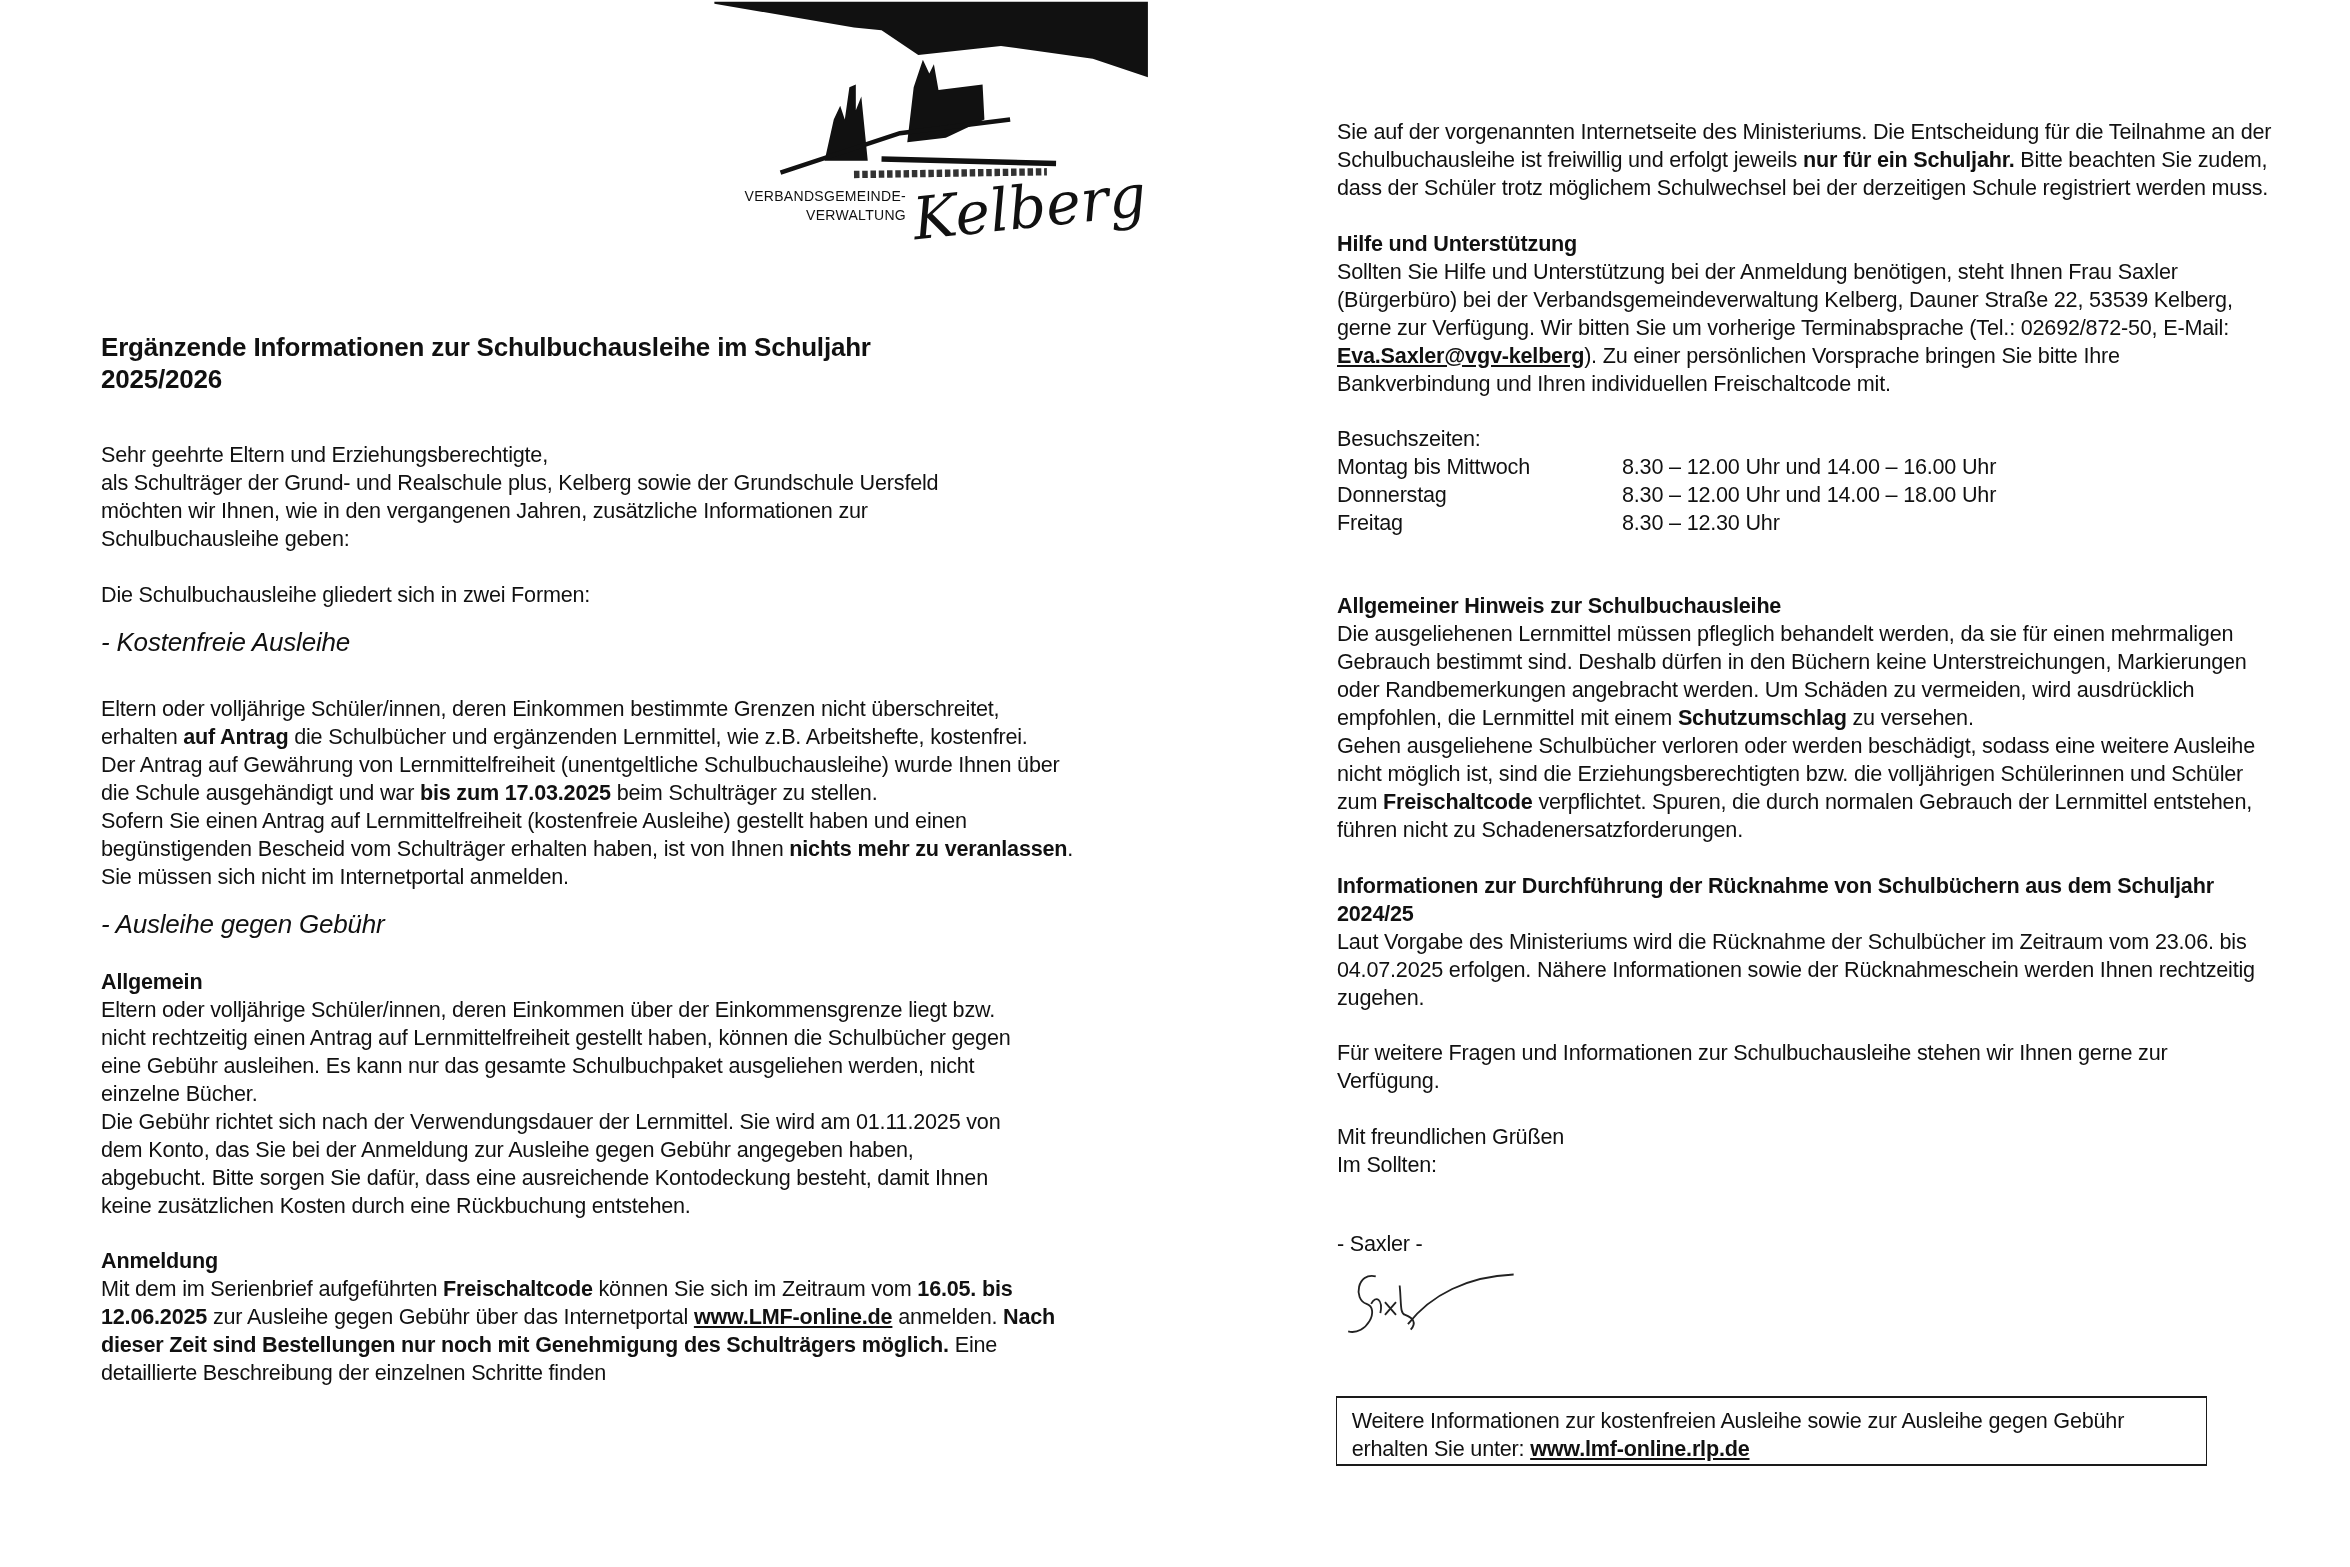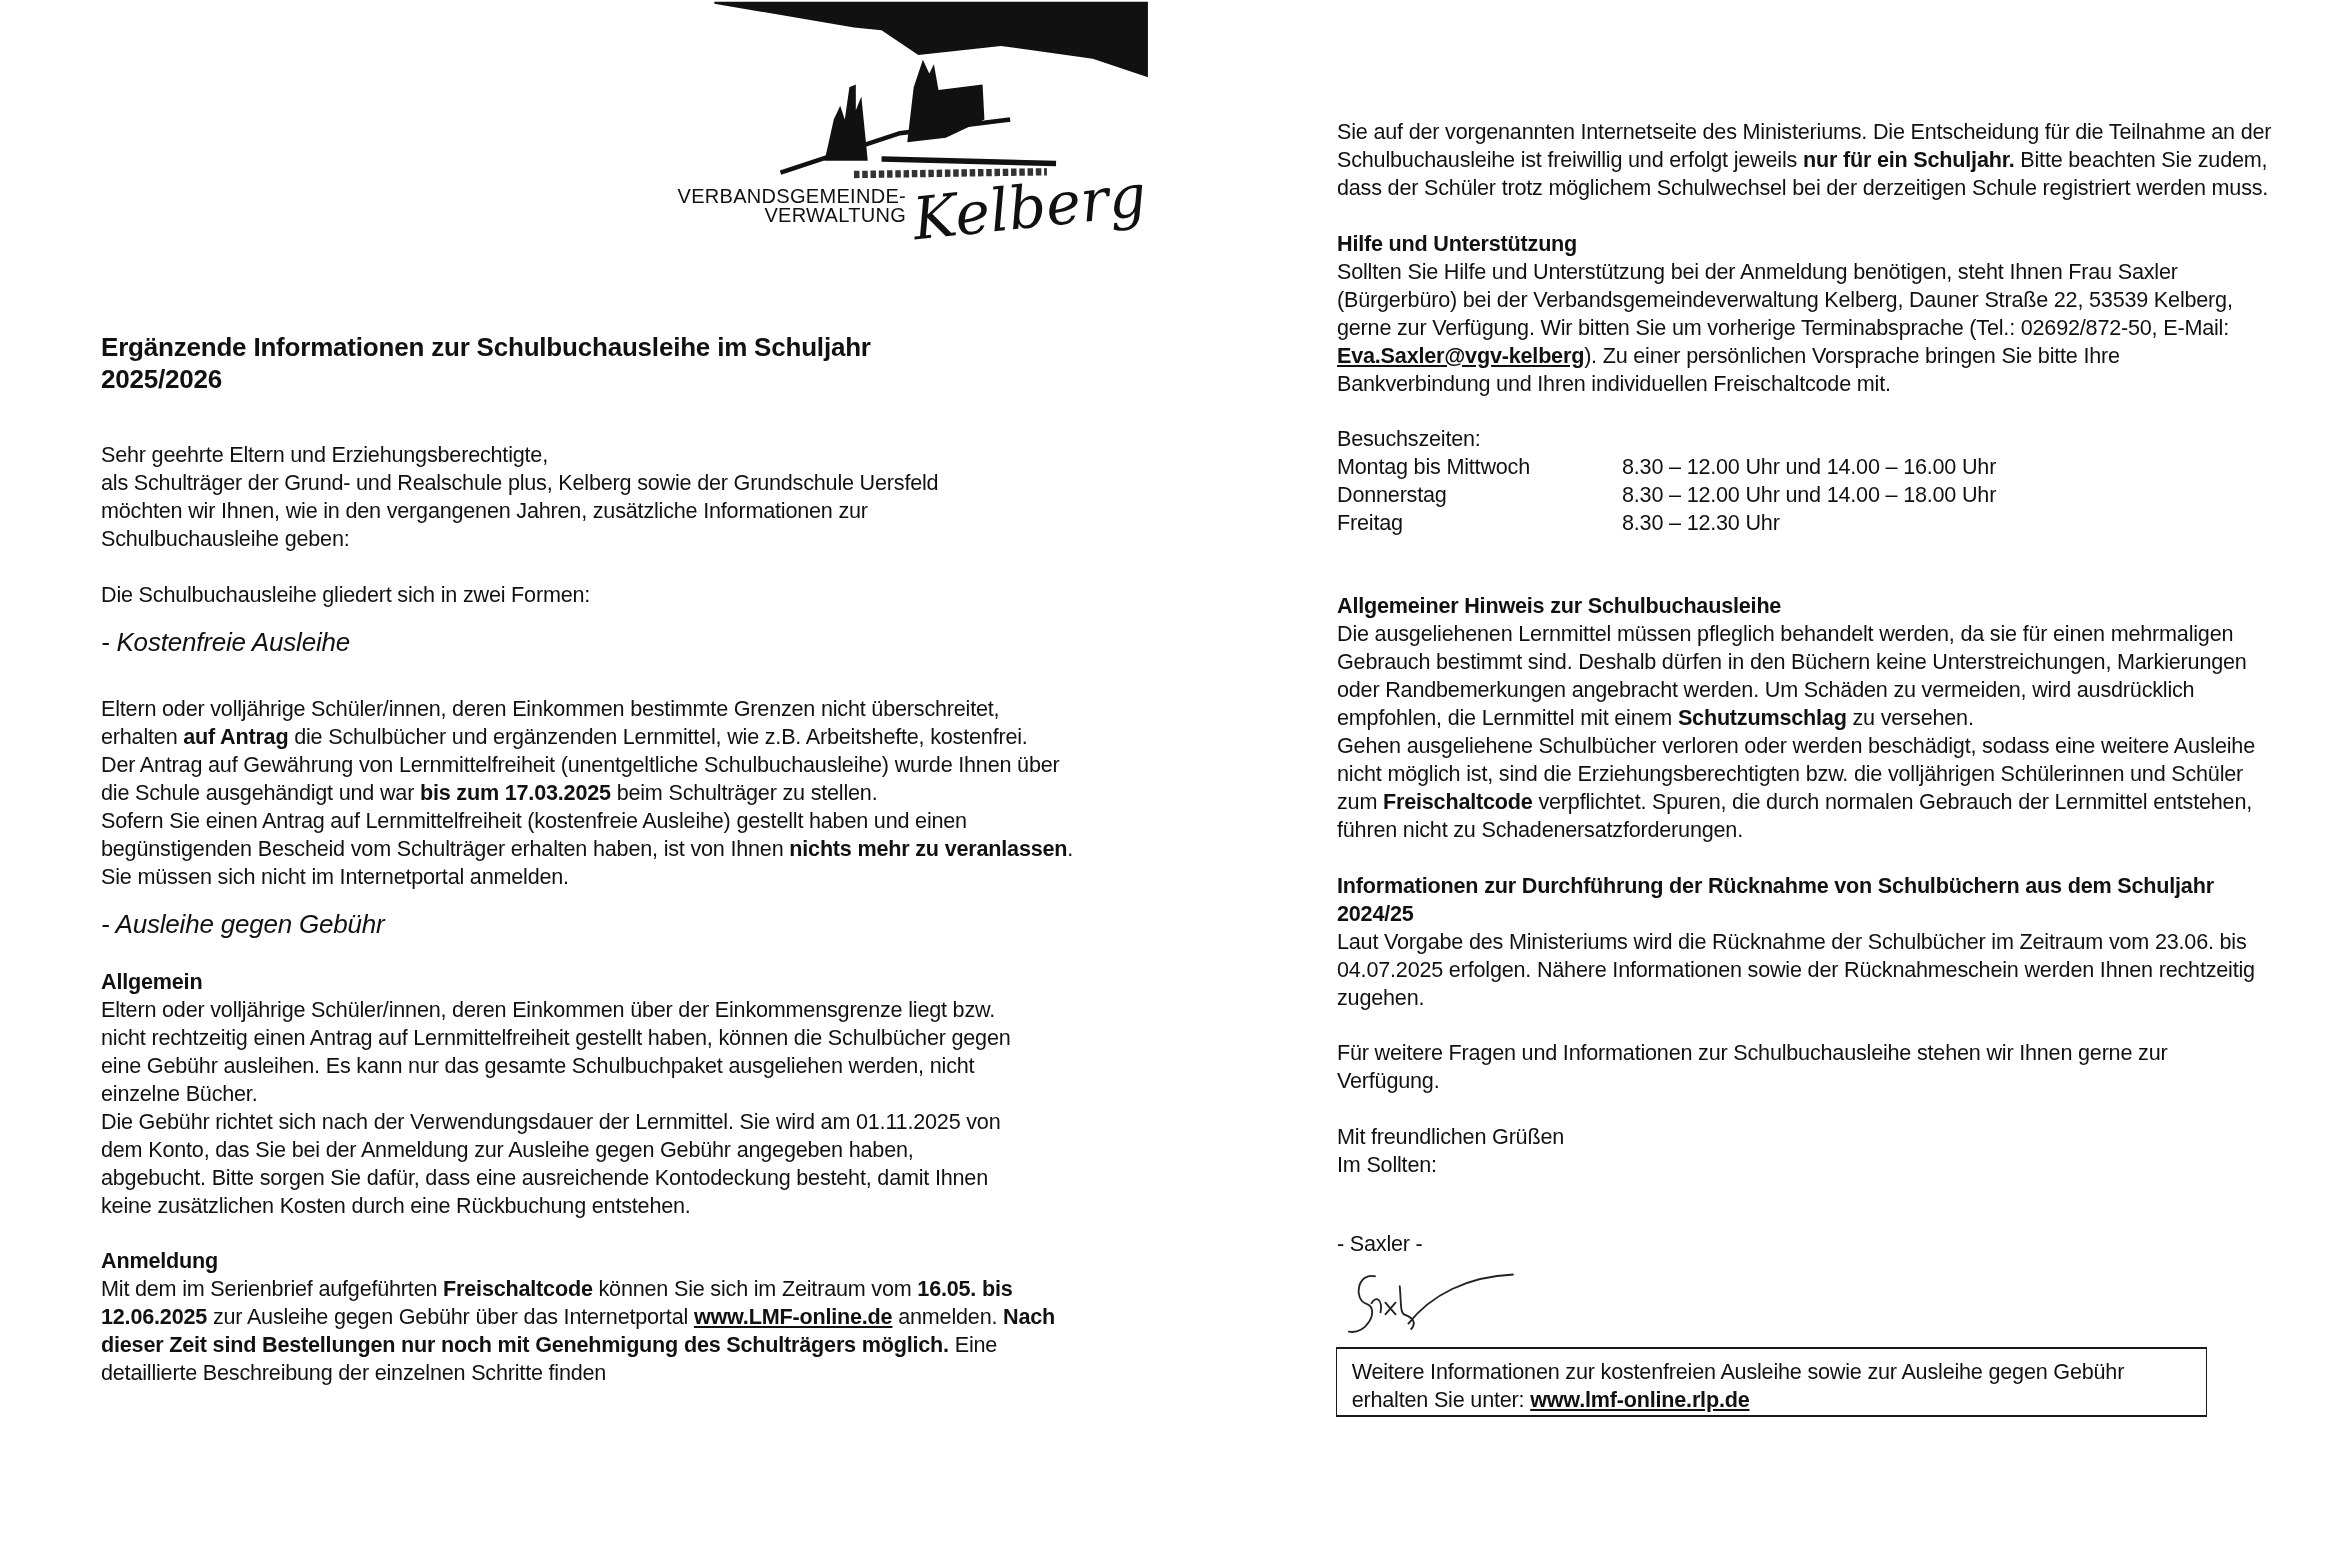--- a/index.html
+++ b/index.html
@@ -13,29 +13,29 @@
   .right { left: 1337px; top: 118px; width: 937px; }
   .title { font-weight: bold; font-size: 26px; line-height: 32px; margin: 0; }
   .section-title { font-weight: normal; font-style: italic; font-size: 26px; line-height: 31px; margin: 0; }
   b { font-weight: bold; }
   u, .link { text-decoration: underline; font-weight: bold; }
   .gap-s { height: 27.5px; }
   .gap-m { height: 37px; }
   .gap-l { height: 46px; }
   .hours { display: grid; grid-template-columns: 285px auto; }
   .notice-box {
-    position: absolute; left: 1336px; top: 1347px; width: 871px; height: 70px;
+    position: absolute; left: 1336px; top: 1396px; width: 871px; height: 70px;
     border: 1.8px solid #1a1a1a; border-width: 2.3px 1.8px 2.3px 1.8px;
     padding: 9.2px 0 0 14.7px; box-sizing: border-box;
     font-size: 21.6px; line-height: 27.5px; letter-spacing: -0.2px;
   }
   .logo { position: absolute; left: 661px; top: 0; width: 487px; height: 248px; }
   .logo-text {
     position: absolute; left: 667px; top: 187px; width: 239px;
-    font-size: 20px; line-height: 19px; text-align: right; letter-spacing: 0.3px;
+    font-size: 14px; line-height: 19px; text-align: right; letter-spacing: 0.3px;
   }
   .signature { position: absolute; left: 1339px; top: 1267px; width: 239px; height: 83px; }
 </style>
 </head>
 <body>
 
 <svg class="logo" viewBox="0 0 530 270">
   <polygon points="58,2 530,2 530,84 470,64 370,50 280,60 240,33 210,30 58,4" fill="#111"></polygon>
   <path d="M178,175 L188,130 L195,115 L200,130 L205,95 L212,92 L212,120 L218,105 L225,175 Z" fill="#111"></path>
   <path d="M268,155 L275,95 L285,65 L292,80 L297,70 L302,98 L350,92 L352,130 L310,150 Z" fill="#111"></path>

